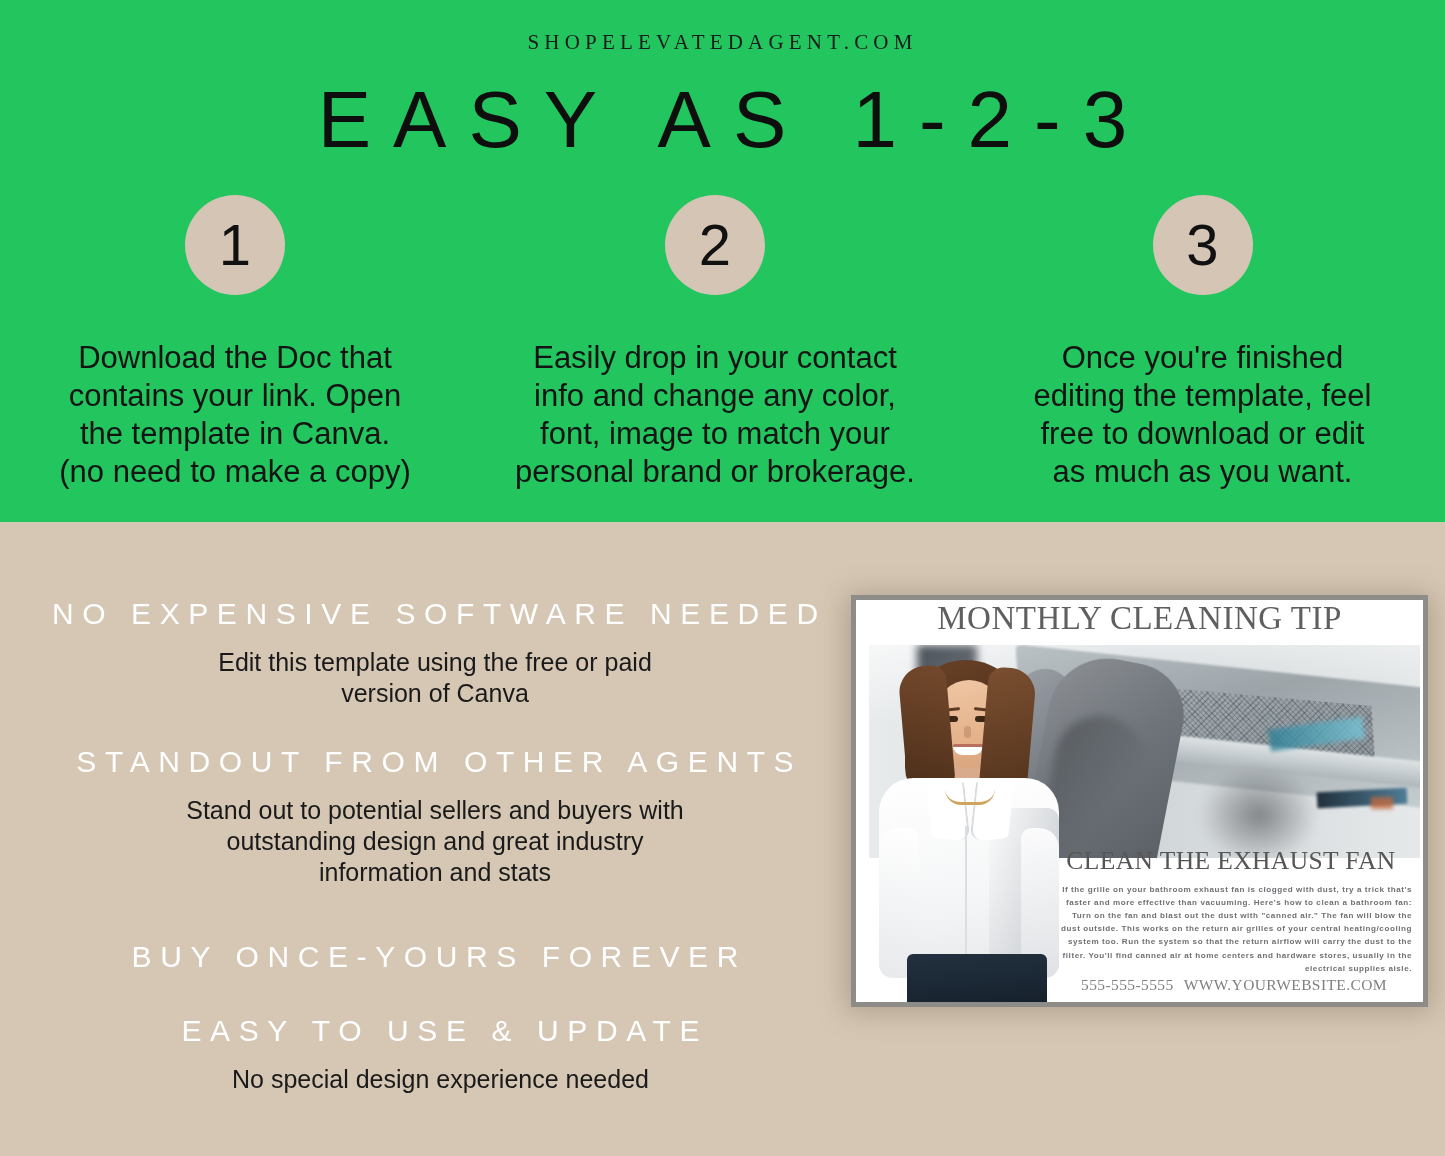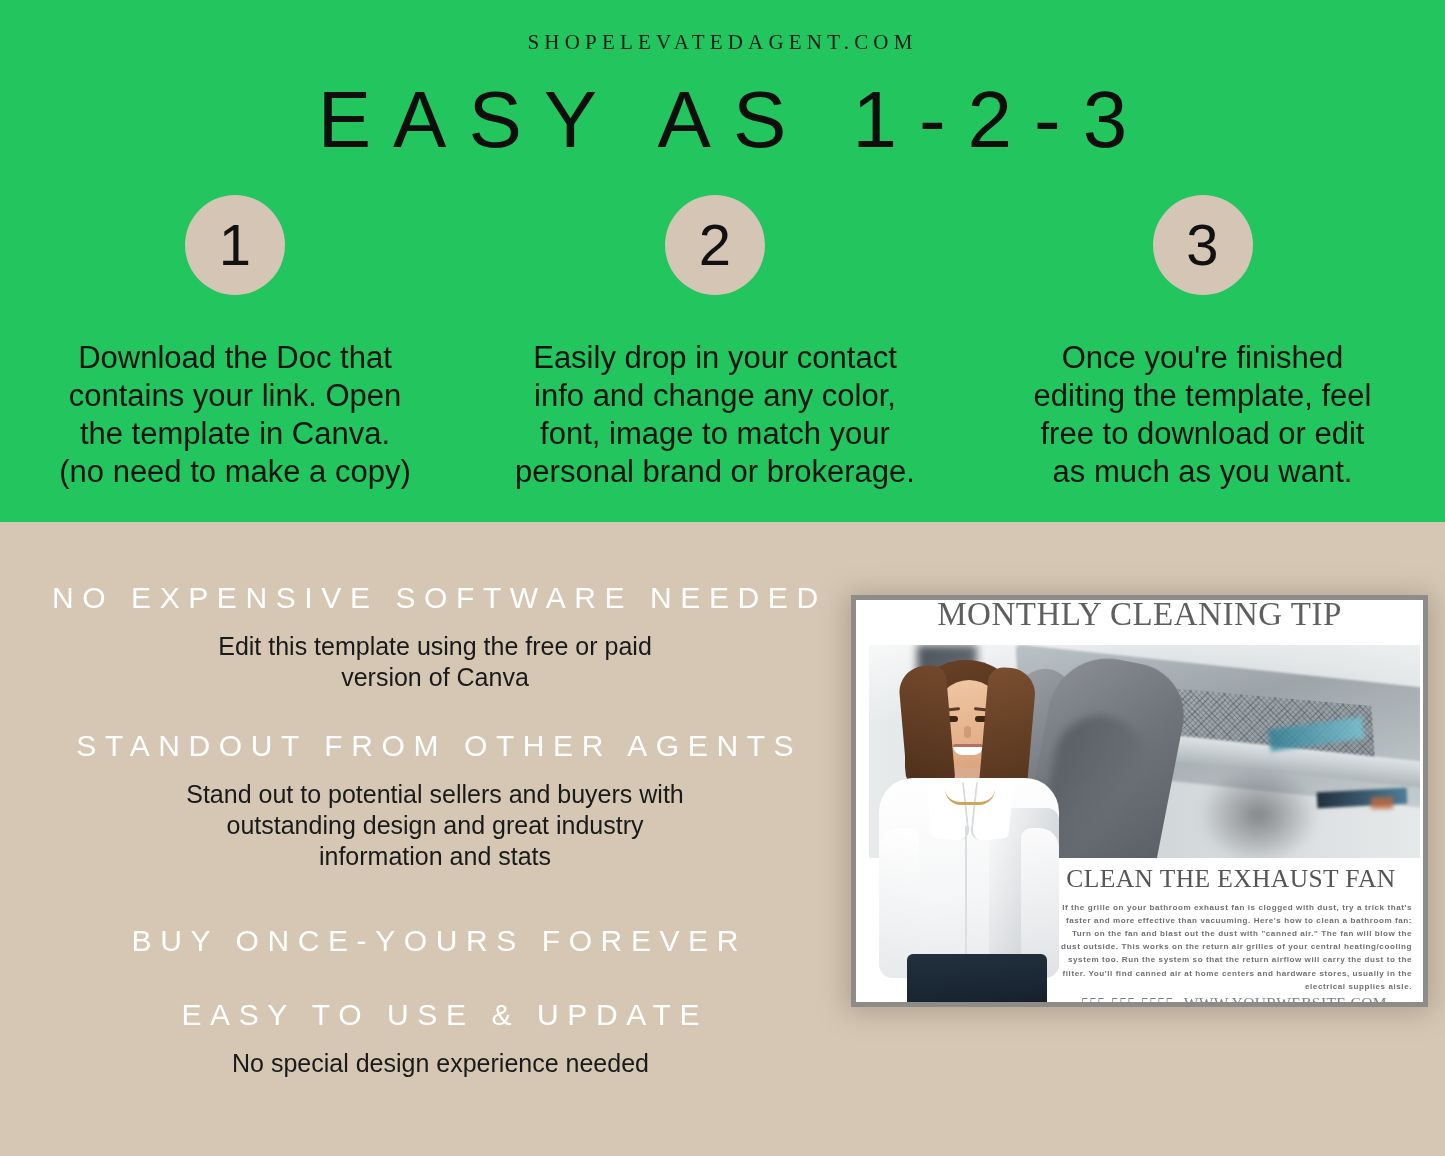--- a/index.html
+++ b/index.html
@@ -135,21 +135,21 @@
   .feature-body {
     margin-top: 15px;
     font-family: "Liberation Sans", sans-serif;
     font-size: 25px;
     font-weight: 300;
     line-height: 1.25;
     color: #1a1a1a;
     white-space: pre-line;
   }
 
-  .fb-1 { margin-top: 0; }
+  .fb-1 { margin-top: 16px; }
   .fb-2 { margin-top: 34px; }
   .fb-3 { margin-top: 51px; }
   .fb-4 { margin-top: 38px; margin-left: 11px; }
 
   
   .card-shadow {
     position: absolute;
     left: 846px;
     top: 72px;
     width: 586px;
@@ -178,21 +178,21 @@
     overflow: hidden;
   }
 
   .card-header {
     position: absolute;
     left: 0; top: 0;
     width: 100%;
     height: 28px;
     background: #ffffff;
     display: flex;
-    align-items: center;
+    align-items: flex-start;
     justify-content: center;
   }
 
   .card-header-text {
     font-family: "Liberation Serif", serif;
     font-size: 33px;
     letter-spacing: 0.5px;
     color: #5f5f5f;
     white-space: nowrap;
   }
@@ -460,21 +460,20 @@
   }
 
   
   .card-body {
     position: absolute;
     left: 192px;
     top: 246px;
     width: 372px;
     height: 150px;
     z-index: 6;
-    margin-top: 18px;
   }
 
   .card-title {
     text-align: center;
     font-family: "Liberation Serif", serif;
     font-size: 25.5px;
     letter-spacing: 0.4px;
     color: #565656;
     white-space: nowrap;
     margin-left: -6px;

